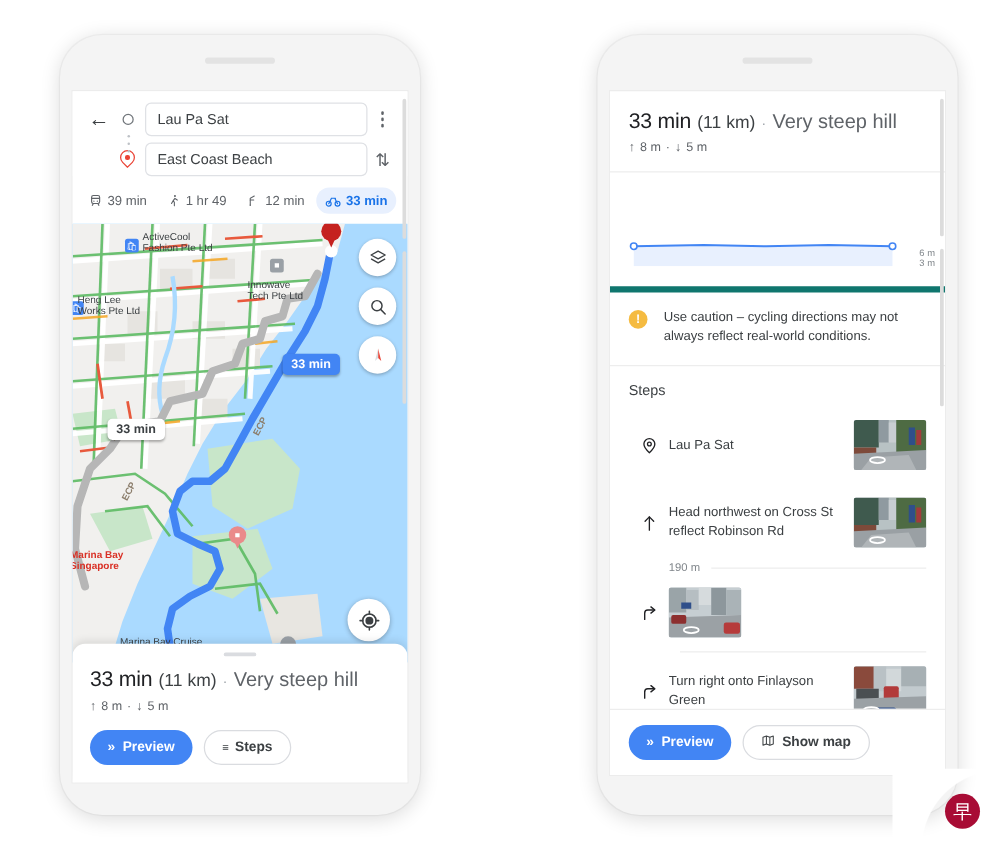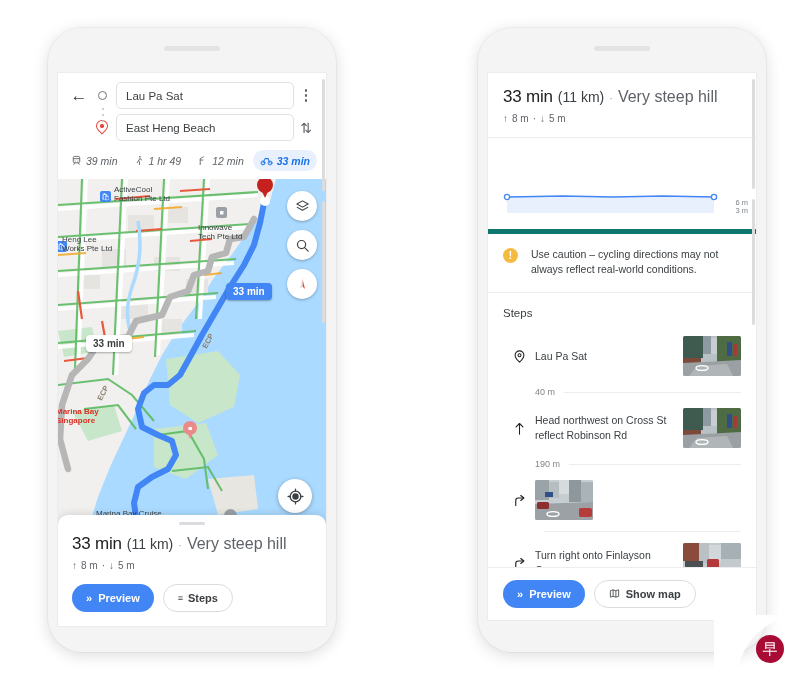--- a/index.html
+++ b/index.html
@@ -81,21 +81,21 @@
   .kebab { width: 24px; display:flex; flex-direction:column; align-items:center; gap:2.5px; flex:0 0 auto; }
   .kebab i { display:block; width:2.6px; height:2.6px; border-radius:50%; background:#5f6368; }
 
   .swap { width:24px; text-align:center; color:#5f6368; font-size:14px; flex:0 0 auto; line-height:1; }
 
   
   .modes { display:flex; align-items:center; padding: 9px 6px 8px 6px; gap: 2px; }
   .mode {
     display:flex; align-items:center; gap: 4px;
     padding: 4px 7px; border-radius: 13px;
-    font-size: 10.5px; color:#5f6368; white-space: nowrap; font-style: italic;
+    font-size: 10.5px; color:#5f6368; white-space: nowrap;
   }
   .mode.active { background:#e8f0fe; color:#1a73e8; font-weight:700; }
   .mode .glyph { font-size: 12px; line-height:1; display:flex; }
   .mode.active .glyph svg { stroke:#1a73e8; }
 
   
   .map { position: relative; height: 351px; overflow: hidden; background:#aadaff; }
   .map svg { display:block; }
 
   .map-ctrls { position:absolute; right: 9px; top: 12px; display:flex; flex-direction:column; gap: 9px; }
@@ -247,21 +247,21 @@
             <i></i>
               <i></i>
               <i></i>
           </div>
         </div>
         <div class="row">
           <div class="icon-btn"></div>
           <div class="pin-col">
             <div class="pin-dest"></div>
           </div>
-          <div class="field">East Heng Beach</div>
+          <div class="field">East Coast Beach</div>
           <div class="swap">⇅</div>
         </div>
 
         <div style="position:absolute; left:44px; top:35px; width:2px; height:14px; display:flex; flex-direction:column; justify-content:space-between;">
           <span style="display:block;width:2px;height:2px;border-radius:50%;background:#bdc1c6;"></span>
           <span style="display:block;width:2px;height:2px;border-radius:50%;background:#bdc1c6;"></span>
           <span style="display:block;width:2px;height:2px;border-radius:50%;background:#bdc1c6;"></span>
         </div>
       </div>
 
@@ -411,21 +411,21 @@
 
         <div class="mlabel poi" style="left:56px; top:6px;">
           <span>ActiveCool</span><br><span>Fashion Pte Ltd</span>
         </div>
         <div class="mlabel poi" style="left:140px; top:44px;">
           <span>Innowave</span><br><span>Tech Pte Ltd</span>
         </div>
         <div class="mlabel poi" style="left:4px; top:56px;">
           <span>Heng Lee</span><br><span>Works Pte Ltd</span>
         </div>
-        <div class="mlabel park" style="left:-2px; top:228px;">
+        <div class="mlabel park" style="left:-2px; top:260px;">
           <span>Marina Bay</span><br><span>Singapore</span>
         </div>
         <div class="mlabel poi" style="left:38px; top:330px;">
           <span>Marina Bay Cruise</span>
         </div>
         <div class="mlabel road" style="left:31px; top:164px; transform:rotate(-32deg);">
           <span>KPE</span>
         </div>
         <div class="mlabel road" style="left:143px; top:158px; transform:rotate(-62deg);">
           <span>ECP</span>
@@ -559,24 +559,20 @@
             <rect x="34" y="0" width="24" height="26" fill="#4e6b43"></rect>
             <rect x="0" y="22" width="18" height="8" fill="#7d4a3a"></rect>
             <rect x="44" y="6" width="5" height="14" fill="#2f4f8a"></rect>
             <rect x="50" y="8" width="4" height="12" fill="#a33b3b"></rect>
             <path d="M0 27 L58 24 L58 40 L0 40 Z" fill="#9aa0a4"></path>
             <path d="M14 30 L44 28 L50 40 L6 40 Z" fill="#b0b5b8"></path>
             <ellipse cx="19" cy="32" rx="6" ry="2.4" fill="none" stroke="#fff" stroke-width="1.4"></ellipse>
           </svg>
         </div>
       </div>
-      <div class="step-dist">
-        <span>40 m</span>
-        <span class="line"></span>
-      </div>
 
       <div class="step">
         <div class="step-icon">
           <svg width="15" height="15" viewBox="0 0 24 24" fill="none" stroke="#202124" stroke-width="1.7" stroke-linecap="round" stroke-linejoin="round">
             <path d="M12 21V4"></path>
               <path d="M6.5 9.5L12 4l5.5 5.5"></path>
           </svg>
         </div>
         <div class="step-text">Head northwest on Cross St reflect Robinson Rd</div>
         <div class="step-thumb">

